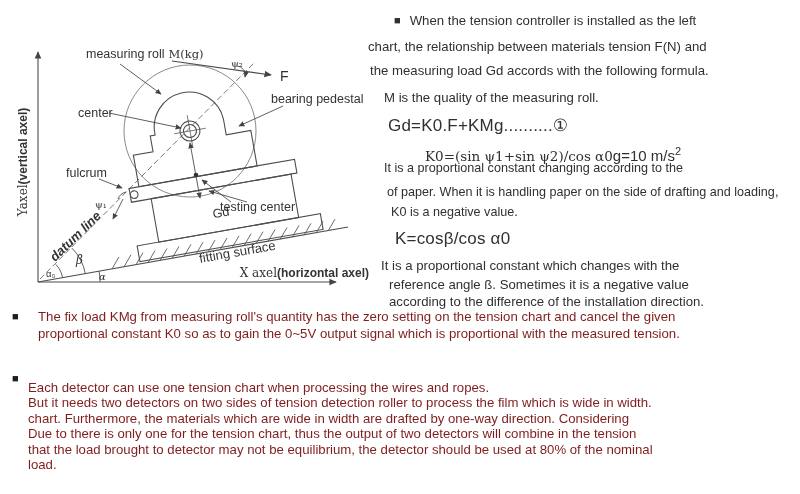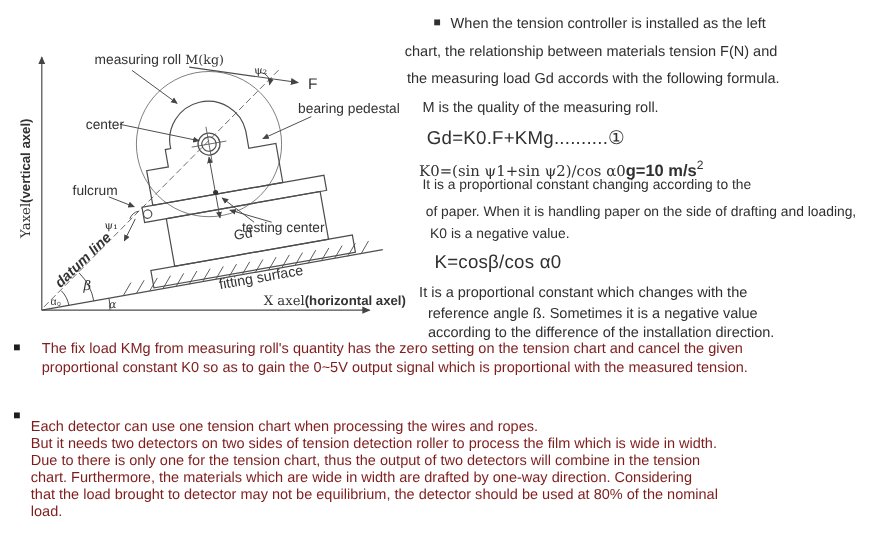--- a/index.html
+++ b/index.html
@@ -2,22 +2,22 @@
 <html><head>
 <meta charset="utf-8">
 <style>
   html,body{margin:0;padding:0;background:#fff;}
   .page{position:relative;width:800px;height:494px;background:#ffffff;overflow:hidden;
         font-family:"Liberation Sans",sans-serif;color:#303030;}
   .ln{position:absolute;white-space:nowrap;line-height:1.1;}
   .sz13{font-size:13.2px;}
   .sz125{font-size:12.6px;}
   .formula-big{font-size:17px;letter-spacing:.2px;}
-  .formula-serif{font-family:"DejaVu Serif",serif;font-size:13.5px;}
-  .formula-g{font-size:15px;font-weight:bold;}
+  .formula-serif{font-family:"DejaVu Serif",serif;font-size:13.5px;margin-left:44px;}
+  .formula-g{font-size:15px;}
   sup{font-size:11px;}
   .bullet{font-size:11px;position:relative;top:-1px;margin-right:9px;}
   .para{position:absolute;font-size:13.2px;color:#7f1d1d;}
   .para .pline{white-space:nowrap;}
   #para1 .pline{line-height:17px;}
   #para2 .pline{line-height:15.4px;}
   .pbullet{position:absolute;font-size:11px;color:#1e1e1e;}
   svg text{font-family:"Liberation Sans",sans-serif;fill:#333;stroke:none;}
   .tserif{font-family:"DejaVu Serif",serif;}
 </style>
@@ -123,19 +123,19 @@
   <span class="pbullet" style="left:12px;top:310px;">■</span>
   <div class="para" id="para1" style="left:38px;top:308px;">
     <div class="pline">The fix load KMg from measuring roll's quantity has the zero setting on the tension chart and cancel the given</div>
     <div class="pline">proportional constant K0 so as to gain the 0~5V output signal which is proportional with the measured tension.</div>
   </div>
 
   <span class="pbullet" style="left:12px;top:372px;">■</span>
   <div class="para" id="para2" style="left:28px;top:380px;">
     <div class="pline">Each detector can use one tension chart when processing the wires and ropes.</div>
     <div class="pline">But it needs two detectors on two sides of tension detection roller to process the film which is wide in width.</div>
+    <div class="pline">chart. Furthermore, the materials which are wide in width are drafted by one-way direction. Considering</div>
     <div class="pline">Due to there is only one for the tension chart, thus the output of two detectors will combine in the tension</div>
-    <div class="pline">chart. Furthermore, the materials which are wide in width are drafted by one-way direction. Considering</div>
     <div class="pline">that the load brought to detector may not be equilibrium, the detector should be used at 80% of the nominal</div>
     <div class="pline">load.</div>
   </div>
 
 </div>
 
 </body></html>

